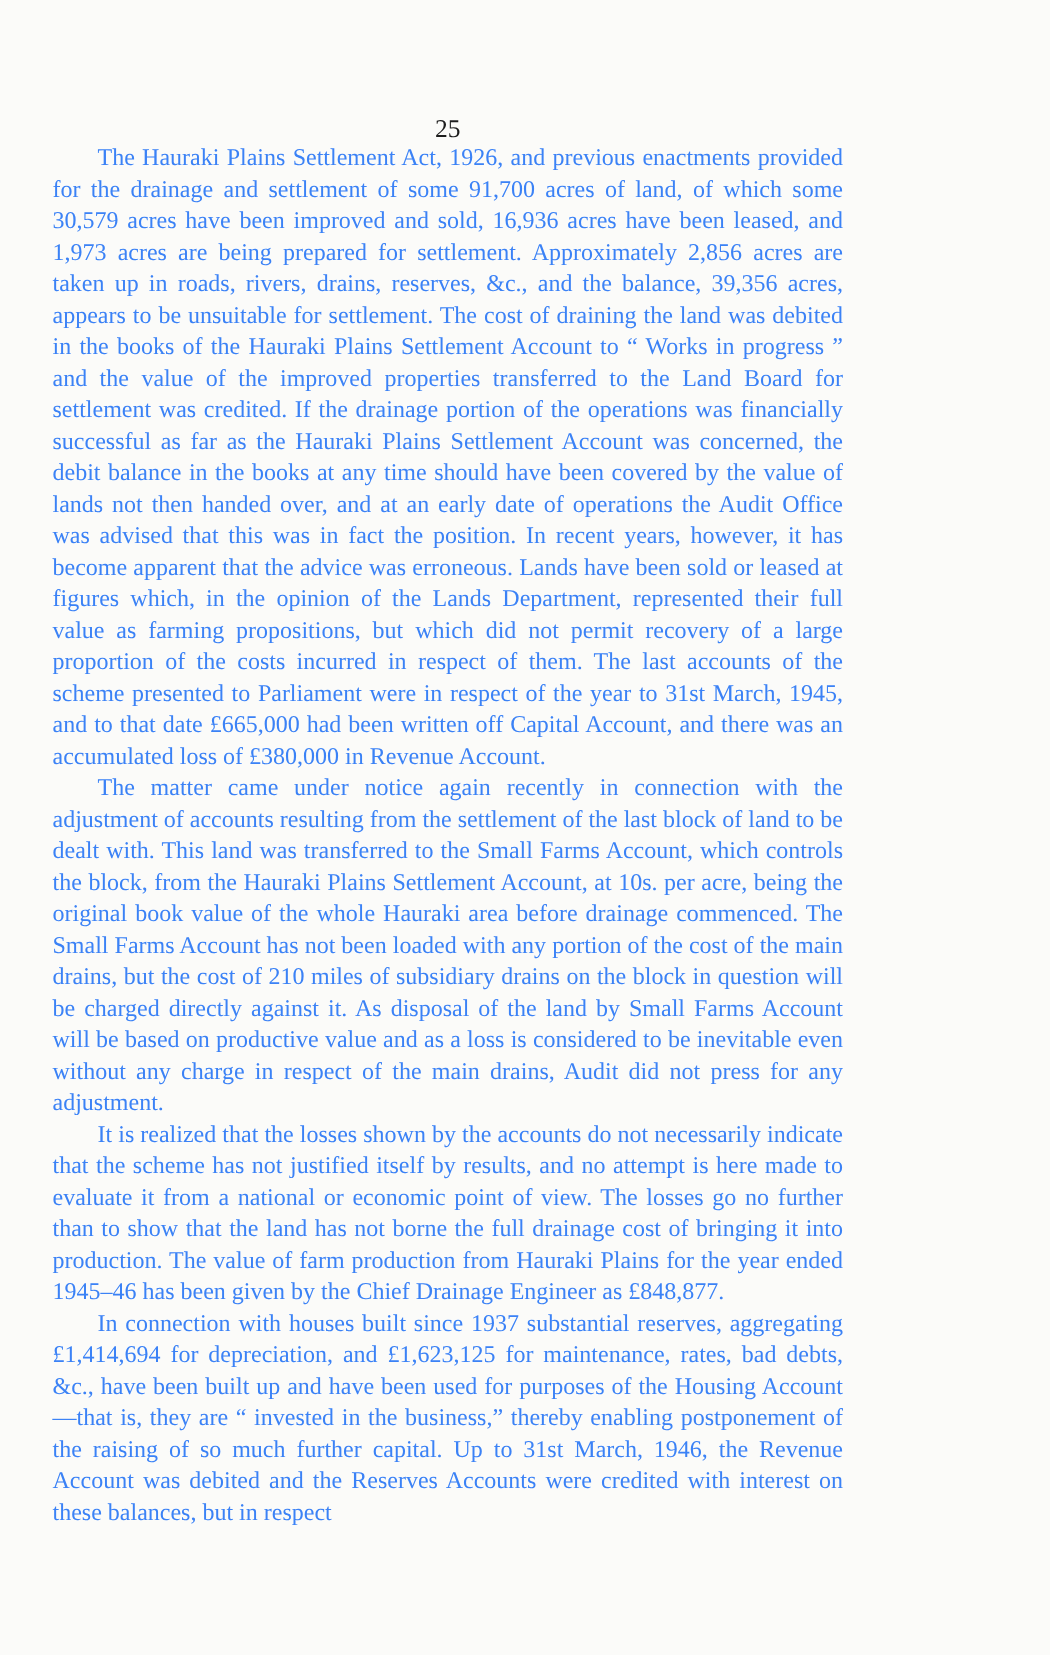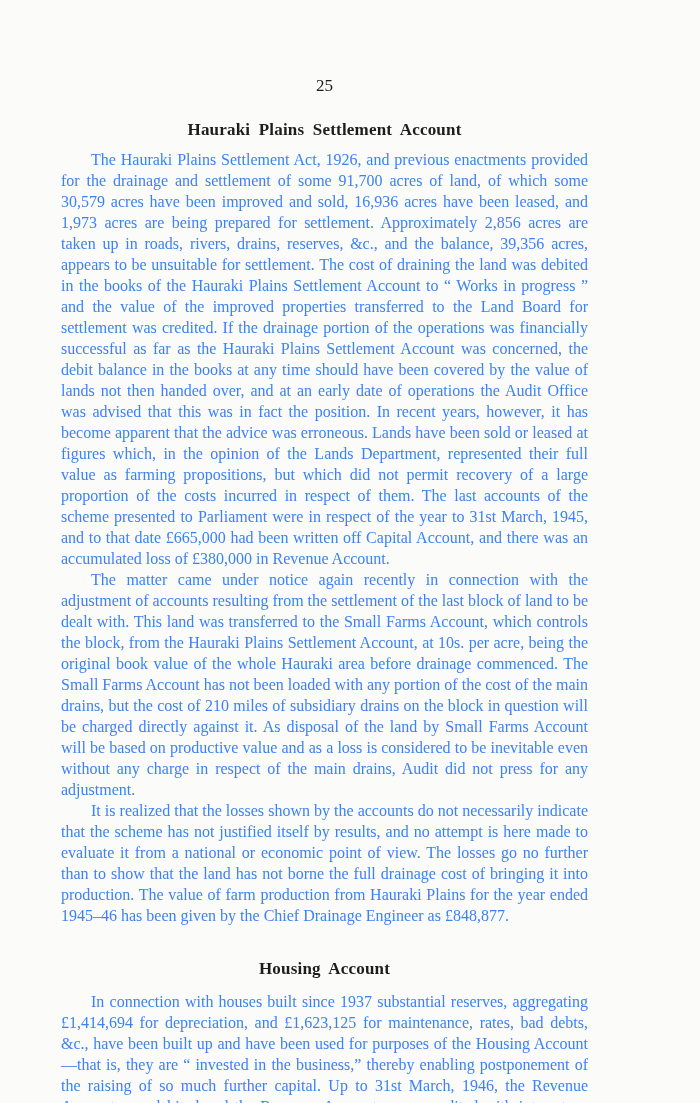--- a/index.html
+++ b/index.html
@@ -13,21 +13,20 @@
     font-family: "Liberation Serif", "DejaVu Serif", serif;
     color: #1d1d1d;
     overflow: hidden;
   }
   .page {
     box-sizing: border-box;
     width: 596px;
     height: 1103px;
     padding: 77px 34px 0 35px;
     overflow: hidden;
-    margin-left: 26px;
   }
   .page-header {
     display: grid;
     grid-template-columns: 1fr auto 1fr;
     align-items: baseline;
     font-size: 17px;
     line-height: 18px;
   }
   .page-number {
     grid-column: 2;
@@ -67,24 +66,22 @@
 </head>
 <body>
 
 <div class="page">
 
   <div class="page-header">
     <span class="page-number">25</span>
   </div>
 
   <section>
-    <h2 class="section-title first">Hauraki Plains Settlement Account</h2>
     <p class="body-paragraph">The Hauraki Plains Settlement Act, 1926, and previous enactments provided for the drainage and settlement of some 91,700 acres of land, of which some 30,579 acres have been improved and sold, 16,936 acres have been leased, and 1,973 acres are being prepared for settlement. Approximately 2,856 acres are taken up in roads, rivers, drains, reserves, &amp;c., and the balance, 39,356 acres, appears to be unsuitable for settlement. The cost of draining the land was debited in the books of the Hauraki Plains Settlement Account to “ Works in progress ” and the value of the improved properties transferred to the Land Board for settlement was credited. If the drainage portion of the operations was financially successful as far as the Hauraki Plains Settlement Account was concerned, the debit balance in the books at any time should have been covered by the value of lands not then handed over, and at an early date of operations the Audit Office was advised that this was in fact the position. In recent years, however, it has become apparent that the advice was erroneous. Lands have been sold or leased at figures which, in the opinion of the Lands Department, represented their full value as farming propositions, but which did not permit recovery of a large proportion of the costs incurred in respect of them. The last accounts of the scheme presented to Parliament were in respect of the year to 31st March, 1945, and to that date £665,000 had been written off Capital Account, and there was an accumulated loss of £380,000 in Revenue Account.</p>
     <p class="body-paragraph">The matter came under notice again recently in connection with the adjustment of accounts resulting from the settlement of the last block of land to be dealt with. This land was transferred to the Small Farms Account, which controls the block, from the Hauraki Plains Settlement Account, at 10s. per acre, being the original book value of the whole Hauraki area before drainage commenced. The Small Farms Account has not been loaded with any portion of the cost of the main drains, but the cost of 210 miles of subsidiary drains on the block in question will be charged directly against it. As disposal of the land by Small Farms Account will be based on productive value and as a loss is considered to be inevitable even without any charge in respect of the main drains, Audit did not press for any adjustment.</p>
     <p class="body-paragraph">It is realized that the losses shown by the accounts do not necessarily indicate that the scheme has not justified itself by results, and no attempt is here made to evaluate it from a national or economic point of view. The losses go no further than to show that the land has not borne the full drainage cost of bringing it into production. The value of farm production from Hauraki Plains for the year ended 1945–46 has been given by the Chief Drainage Engineer as £848,877.</p>
   </section>
 
   <section>
-    <h2 class="section-title second">Housing Account</h2>
     <p class="body-paragraph">In connection with houses built since 1937 substantial reserves, aggregating £1,414,694 for depreciation, and £1,623,125 for maintenance, rates, bad debts, &amp;c., have been built up and have been used for purposes of the Housing Account—that is, they are “ invested in the business,” thereby enabling postponement of the raising of so much further capital. Up to 31st March, 1946, the Revenue Account was debited and the Reserves Accounts were credited with interest on these balances, but in respect</p>
   </section>
 
 </div>
 
 </body></html>

